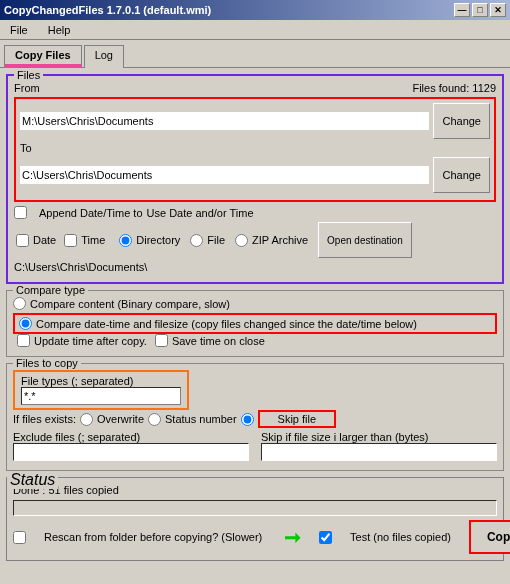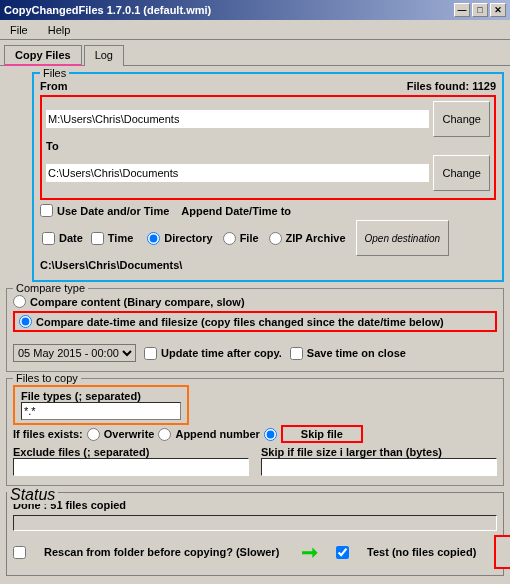--- a/index.html
+++ b/index.html
@@ -65,39 +65,38 @@
       background: #d4d0c8;
       border: 1px solid #808080;
       border-bottom: none;
       cursor: pointer;
       font-size: 11px;
       position: relative;
       top: 1px;
     }
     .tab.active {
       background: #d4d0c8;
-      border-bottom: 2px solid #ec4899;
+      border-bottom: 4px solid #ec4899;
       z-index: 1;
       font-weight: bold;
     }
     .main-content {
       background: #d4d0c8;
       padding: 6px;
       border-top: 1px solid #808080;
     }
     .row {
       display: flex;
       align-items: center;
       gap: 4px;
       margin-bottom: 3px;
     }
     .label-small {
       font-size: 11px;
       white-space: nowrap;
-      font-weight: bold;
     }
     .text-input {
       height: 18px;
       border: 1px inset #808080;
       border-color: #808080 #fff #fff #808080;
       background: white;
       font-size: 11px;
       padding: 0 2px;
       flex: 1;
     }
@@ -155,25 +154,24 @@
     .copy-btn {
       height: 34px;
       padding: 0 16px;
       background: #d4d0c8;
       border: 2px solid red;
       font-size: 12px;
       font-weight: bold;
       cursor: pointer;
     }
     .files-section {
-      border: 2px solid #0ea5e9;
+      border: 2px solid #6d28d9;
       padding: 6px;
       margin-bottom: 6px;
       position: relative;
-      margin-left: 26px;
     }
     .files-section-label {
       position: absolute;
       top: -7px;
       left: 6px;
       background: #d4d0c8;
       padding: 0 3px;
       font-size: 11px;
     }
     .from-to-box {
@@ -250,79 +248,76 @@
         <span class="label-small">To</span>
       </div>
       <div class="row">
         <input type="text" class="text-input" style="flex: 1 1 0%; border: none;" value="C:\Users\Chris\Documents">
         <button class="btn">Change</button>
       </div>
     </div>
 
     <div class="row">
       <input type="checkbox" style="">
+      <span style="margin-left:8px;" class="label-small">Append Date/Time to</span>
       <span class="label-small">Use Date and/or Time</span>
-      <span style="margin-left:8px;" class="label-small">Append Date/Time to</span>
     </div>
     <div class="row" style="padding-left:2px;align-items:center;">
       <input type="checkbox" style="">
       <span class="label-small">Date</span>
       <input type="checkbox" style="margin-left: 4px;">
       <span class="label-small">Time</span>
       <input type="radio" name="append-to" checked="" style="margin-left: 10px;">
       <span class="label-small">Directory</span>
       <input type="radio" name="append-to" style="margin-left: 6px;">
       <span class="label-small">File</span>
       <input type="radio" name="append-to" style="margin-left: 6px;">
       <span class="label-small">ZIP Archive</span>
-      <button class="btn" style="margin-left:6px; font-size:10px;font-style:italic;">Open destination</button>
+      <button class="btn" style="margin-left:6px; font-size:10px;">Open destination</button>
     </div>
     <div class="row">
       <span class="label-small">C:\Users\Chris\Documents\</span>
     </div>
   </div>
 
   <div class="compare-type-section">
     <span class="compare-type-legend">Compare type</span>
 
     <div class="row">
       <input type="radio" name="compare" style="">
       <span class="label-small">Compare content (Binary compare, slow)</span>
     </div>
 
-    <div style="border: 2px solid red; padding: 2px 4px; display:flex; align-items:center; gap:4px; margin-bottom:12px;">
+    <div style="border: 2px solid red; padding: 2px 4px; display:flex; align-items:center; gap:4px; margin-bottom:0;">
       <input type="radio" name="compare" checked="" style="">
       <span class="label-small">Compare date-time and filesize (copy files changed since the date/time below)</span>
     </div>
 
     <div class="row">
-      <select style="height:18px; font-size:11px; background:#d4d0c8;">
-        <option>05  May  2015  -  00:00</option>
-      </select>
       <input type="checkbox" style="margin-left: 4px;">
       <span class="label-small">Update time after copy.</span>
       <input type="checkbox" style="margin-left: 4px;">
       <span class="label-small">Save time on close</span>
     </div>
   </div>
 
   <div class="files-to-copy-section">
     <span class="files-to-copy-legend">Files to copy</span>
 
     <div style="border:2px solid #f97316; display:inline-block; padding:3px 6px; margin-bottom:0;">
       <div class="label-small">File types (; separated)</div>
       <input type="text" class="text-input" style="width: 160px; border: 1px inset rgb(128, 128, 128);" value="*.*">
     </div>
 
     <div class="row">
       <span class="label-small">If files exists:</span>
       <input type="radio" name="if-exists" style="">
       <span class="label-small">Overwrite</span>
       <input type="radio" name="if-exists" style="">
-      <span class="label-small">Append number</span>
+      <span class="label-small">Status number</span>
       <input type="radio" name="if-exists" checked="" style="">
       <span class="label-small" style="border:2px solid red; padding:1px 18px;">Skip file</span>
     </div>
 
     <div class="row">
       <div style="flex:1;">
         <div class="label-small">Exclude files (; separated)</div>
         <input type="text" class="text-input" style="width: 100%;">
       </div>
       <div style="flex:1; margin-left:8px;">

